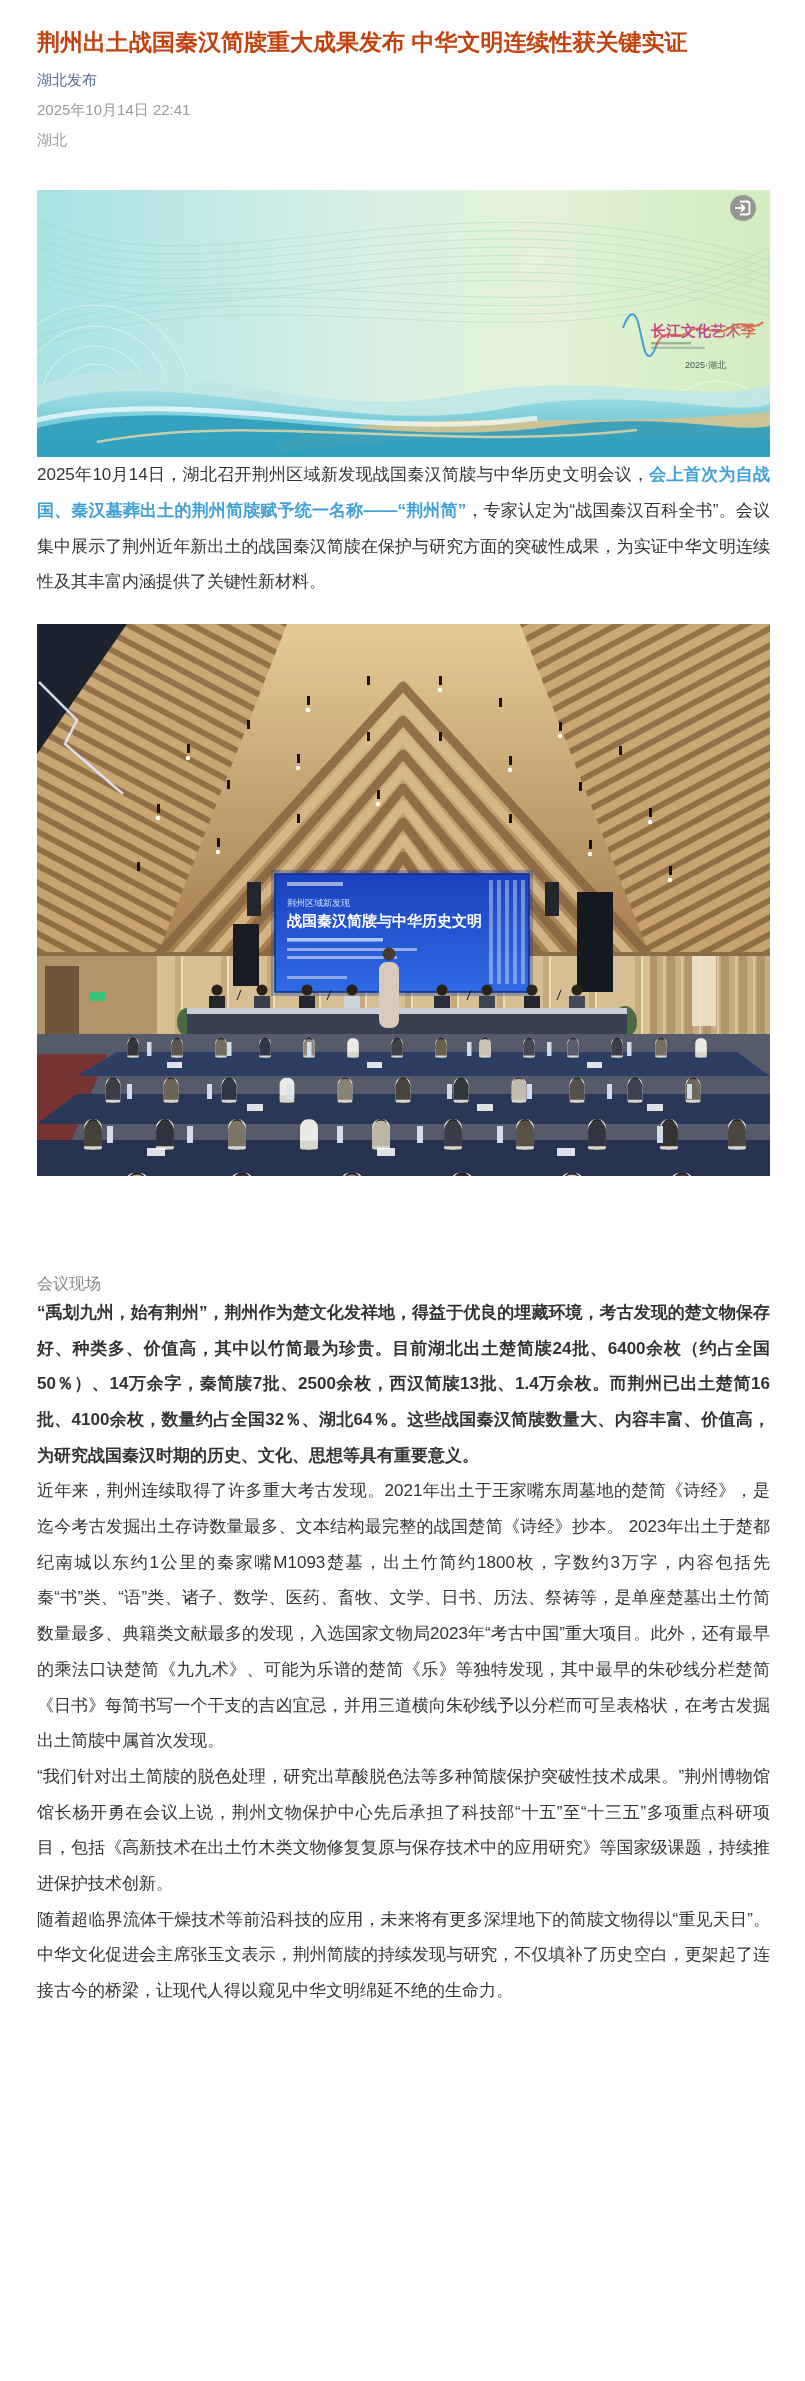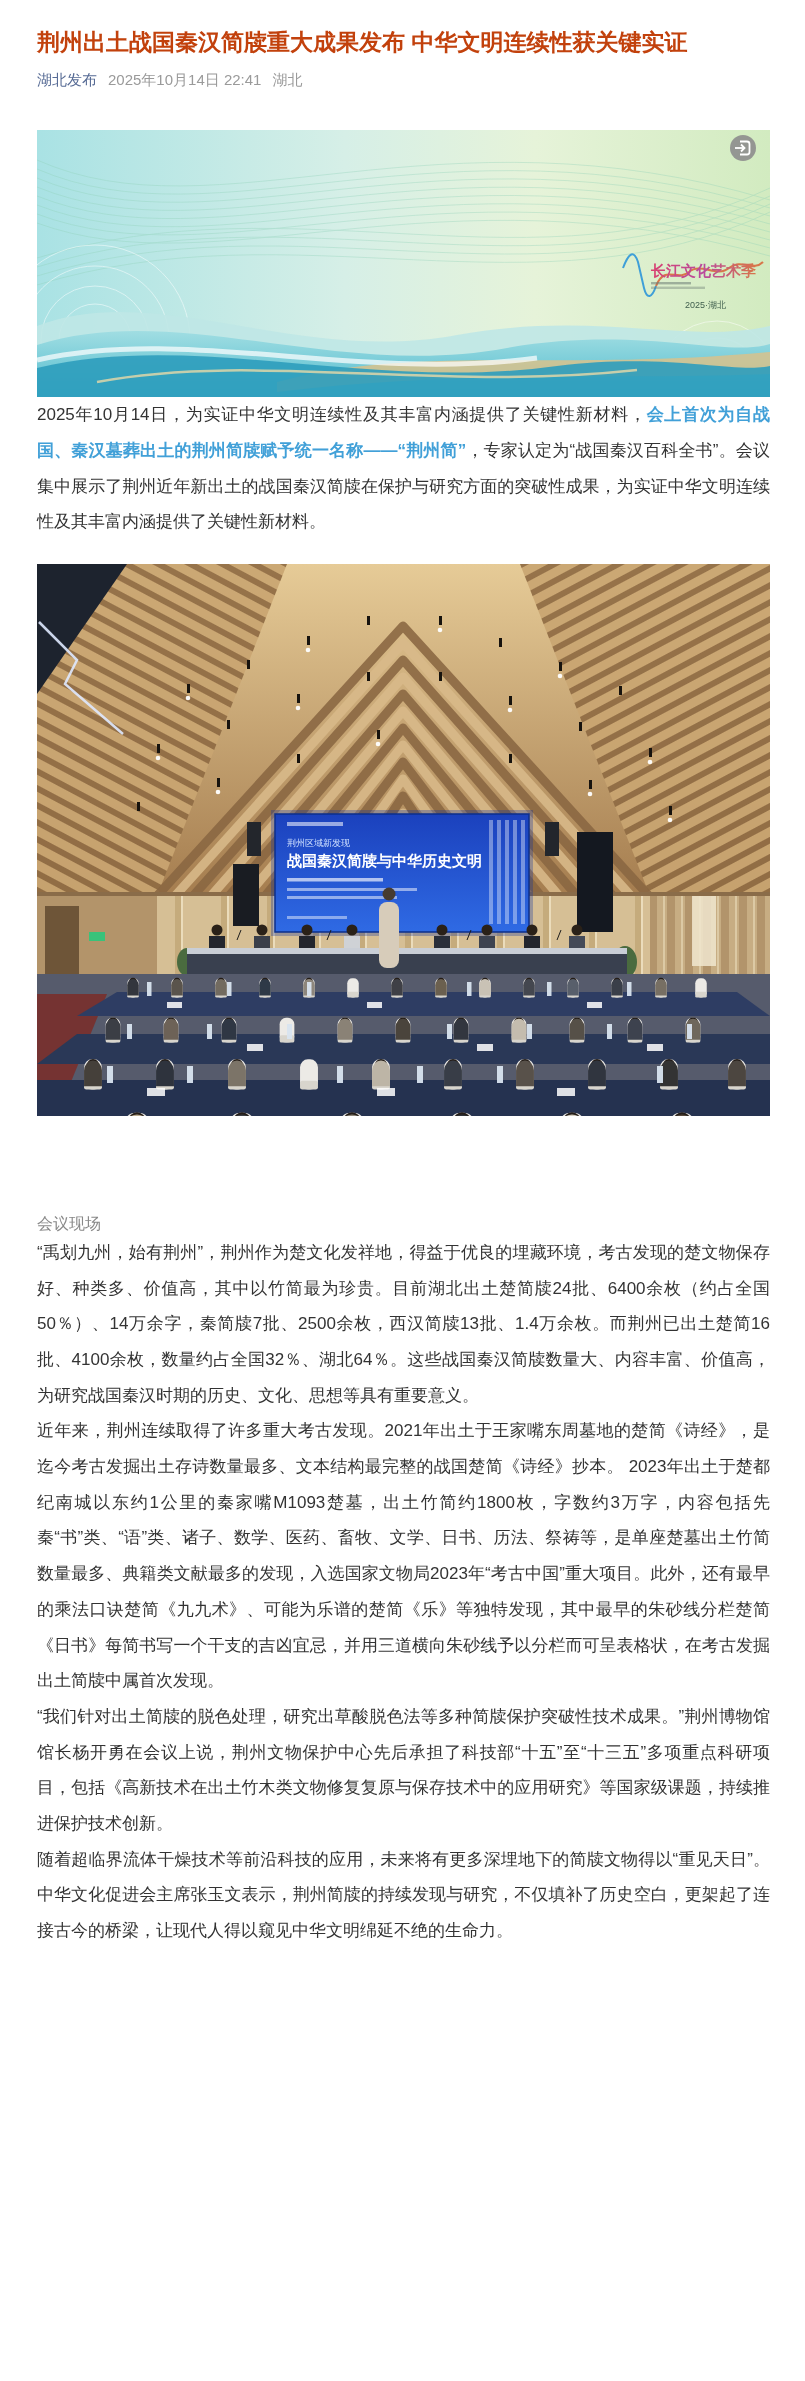--- a/index.html
+++ b/index.html
@@ -1,26 +1,26 @@
 <!DOCTYPE html>
 <html><head>
 <meta charset="utf-8">
 <style>
   html,body{margin:0;padding:0;}
   body{width:805px;background:#ffffff;font-family:"Liberation Sans",sans-serif;color:#333;}
   .wrap{padding:0 35px 30px 37px;}
   h1.title{font-size:23px;line-height:1.4;color:#c2410c;margin:26px 0 0;font-weight:700;}
-  .meta{margin-top:13px;font-size:15px;color:#9a9a9a;display:flex;gap:11px;align-items:flex-start;}
+  .meta{margin-top:13px;font-size:15px;color:#9a9a9a;display:flex;gap:11px;align-items:flex-start;flex-direction:column;}
   .meta .src{color:#576b95;cursor:pointer;}
   figure{margin:0;padding:0;}
   .banner{margin-top:40px;height:267px;overflow:hidden;}
   .photo{margin-top:24px;height:638px;overflow:hidden;}
   .caption{margin-top:12px;font-size:16px;color:#888888;}
   p.body{font-size:17px;line-height:2.1;text-align:justify;color:#333333;margin:0;}
-  .m1{margin-top:34px;} .m2{margin-top:44px;} .m3{margin-top:40px;}
+  .m1{margin-top:34px;} .m2{margin-top:44px;font-weight:bold;} .m3{margin-top:40px;}
   .m4{margin-top:38px;} .m5{margin-top:33px;} .m6{margin-top:36px;}
   .hl{color:#41a0d8;font-weight:700;}
   svg{display:block;}
 </style>
 </head>
 <body>
 
 <div class="wrap">
 
   <h1 class="title">荆州出土战国秦汉简牍重大成果发布 中华文明连续性获关键实证</h1>
@@ -92,21 +92,21 @@
       </g>
       <g>
         <circle cx="706" cy="18" r="13" fill="#8e8e8e" opacity="0.92"></circle>
         <path d="M703,11.5 h7 a2.5,2.5 0 0 1 2.5,2.5 v8 a2.5,2.5 0 0 1 -2.5,2.5 h-7" fill="none" stroke="#ffffff" stroke-width="1.8"></path>
         <path d="M698,18 h9" stroke="#ffffff" stroke-width="1.8"></path>
         <path d="M704,14.5 L707.5,18 L704,21.5" fill="none" stroke="#ffffff" stroke-width="1.8"></path>
       </g>
     </svg>
   </figure>
 
-  <p class="body m1"><span>2025年10月14日，为实证中华文明连续性及其丰富内涵提供了关键性新材料，</span><span class="hl">会上首次为自战国、秦汉墓葬出土的荆州简牍赋予统一名称——“荆州简”</span><span>，专家认定为“战国秦汉百科全书”。会议集中展示了荆州近年新出土的战国秦汉简牍在保护与研究方面的突破性成果，为实证中华文明连续性及其丰富内涵提供了关键性新材料。</span></p>
+  <p class="body m1"><span>2025年10月14日，湖北召开荆州区域新发现战国秦汉简牍与中华历史文明会议，</span><span class="hl">会上首次为自战国、秦汉墓葬出土的荆州简牍赋予统一名称——“荆州简”</span><span>，专家认定为“战国秦汉百科全书”。会议集中展示了荆州近年新出土的战国秦汉简牍在保护与研究方面的突破性成果，为实证中华文明连续性及其丰富内涵提供了关键性新材料。</span></p>
 
   <figure class="photo">
     <svg viewBox="0 0 733 552" width="733" height="552">
       <defs>
         <linearGradient id="ceilG" x1="0" y1="0" x2="0" y2="1">
           <stop offset="0" stop-color="#e6cb97"></stop>
           <stop offset="1" stop-color="#a57d4f"></stop>
         </linearGradient>
         <linearGradient id="screenG" x1="0" y1="0" x2="0" y2="1">
           <stop offset="0" stop-color="#1b41bd"></stop>

